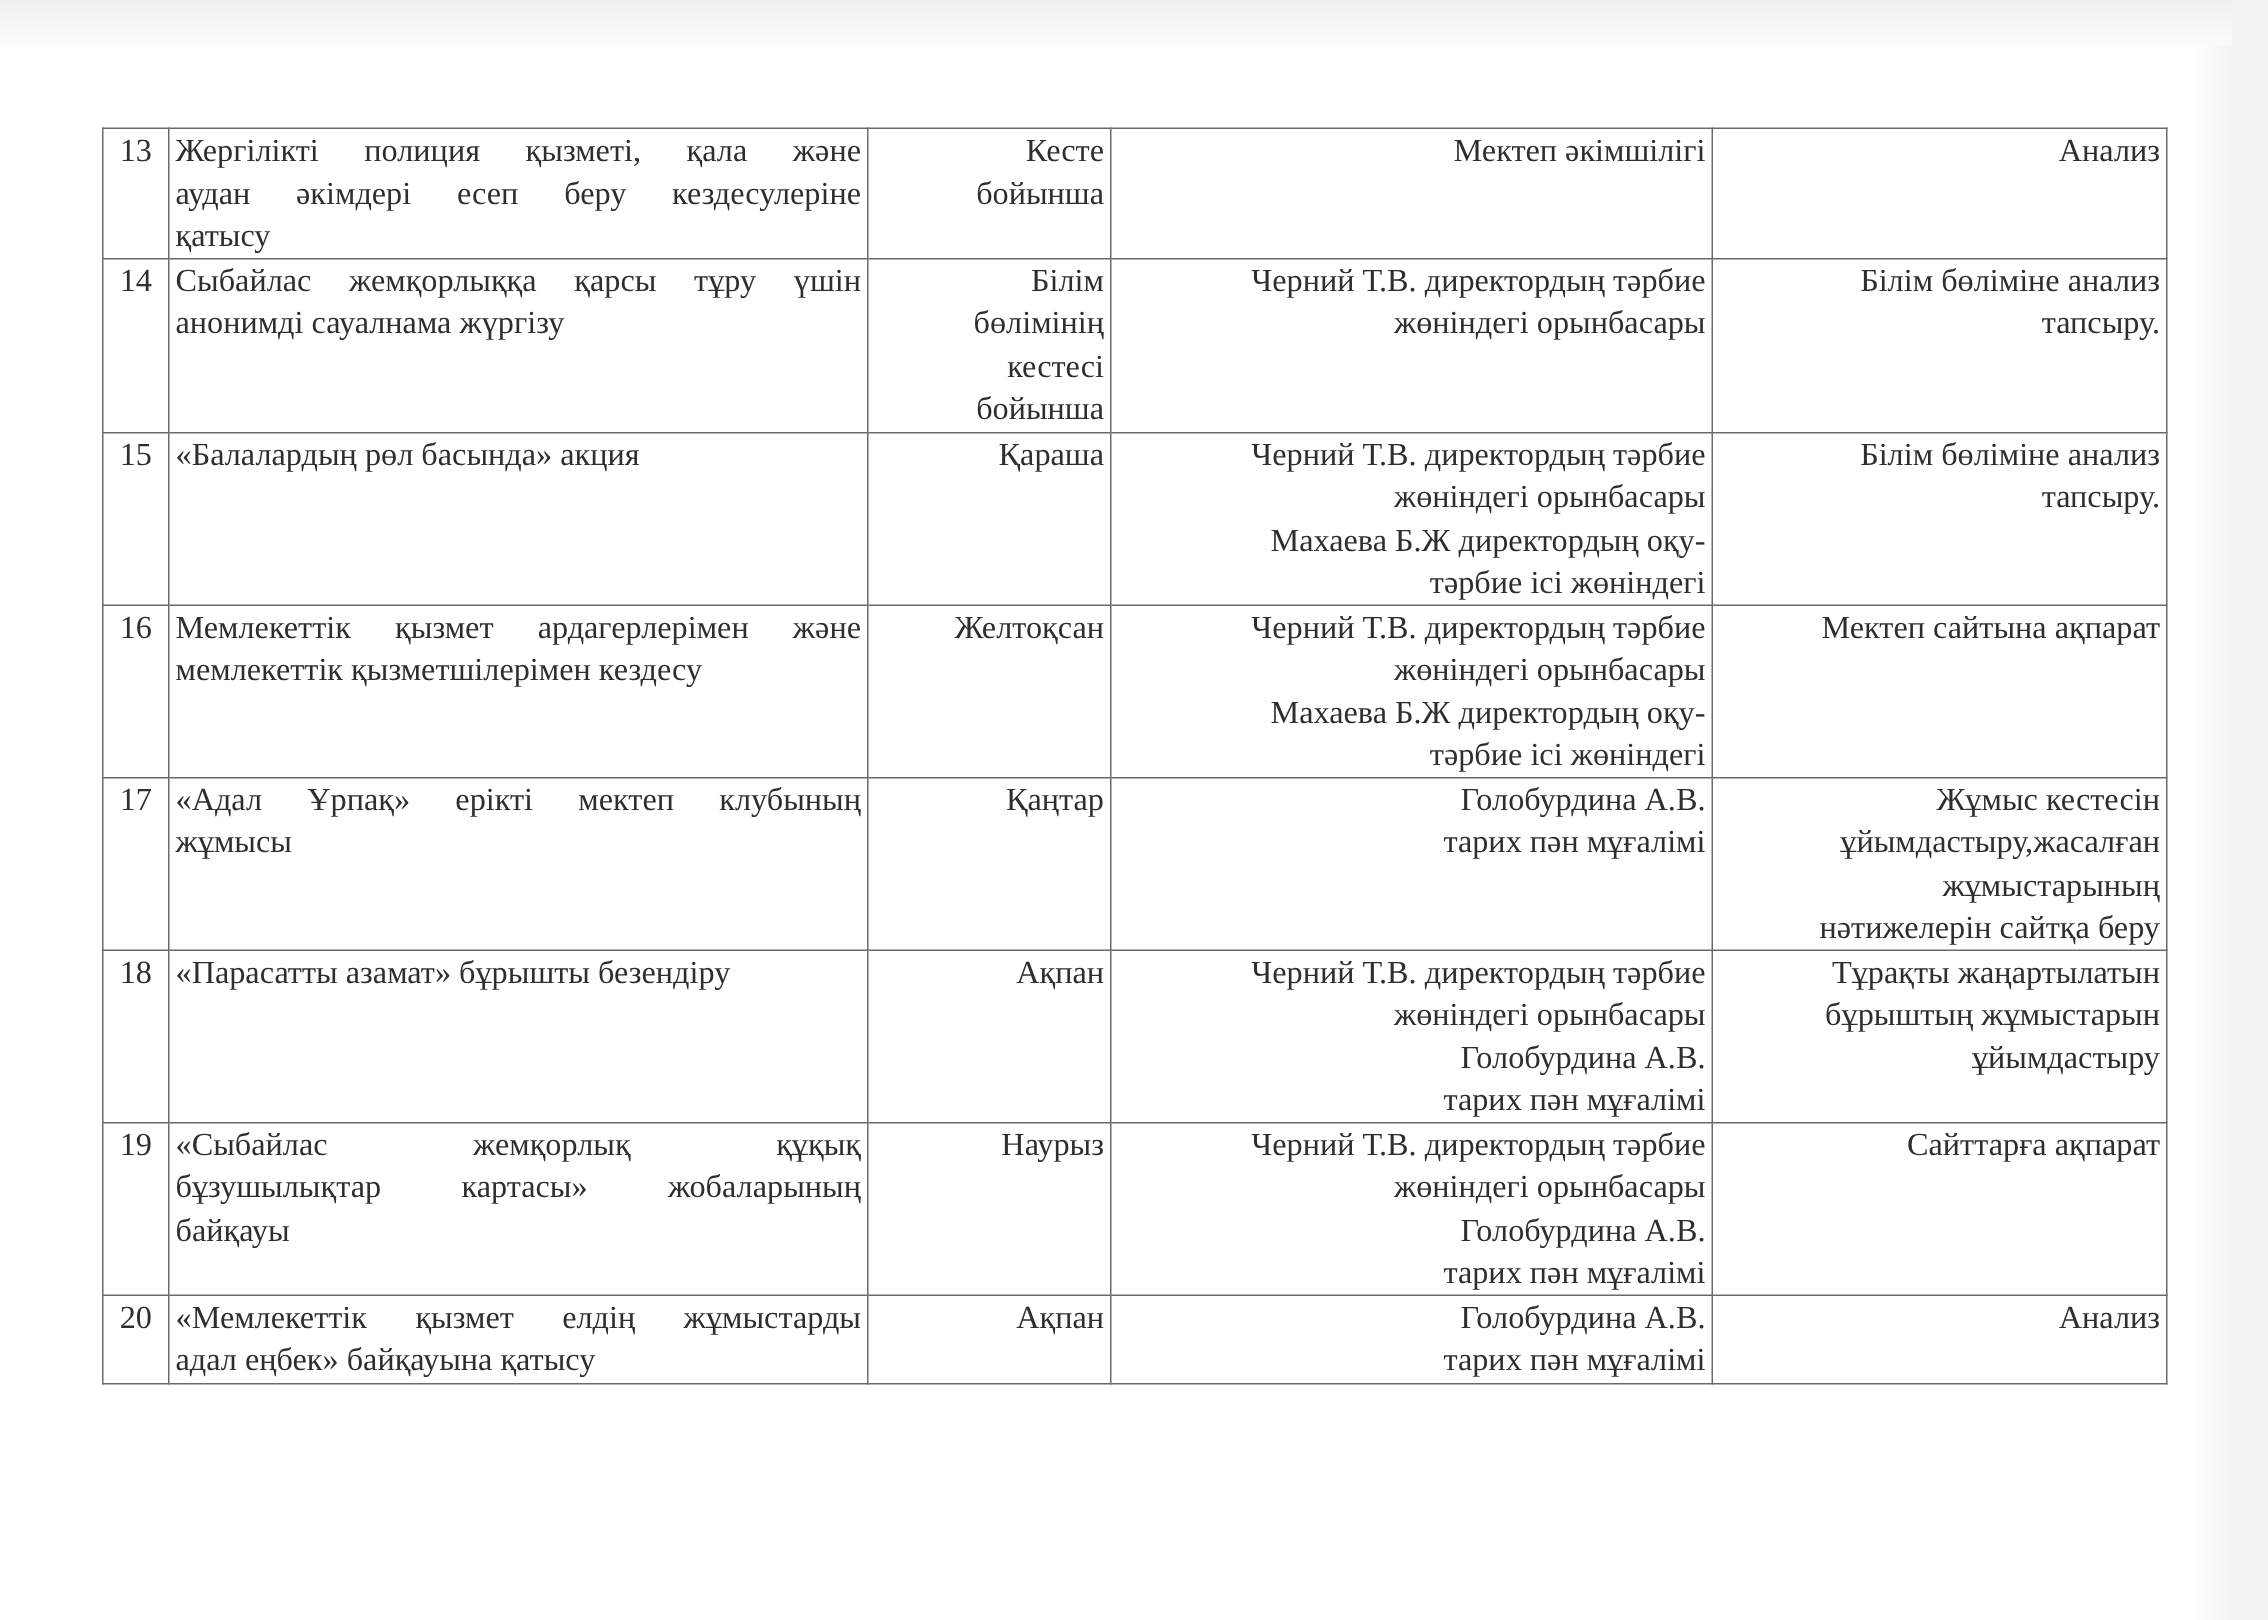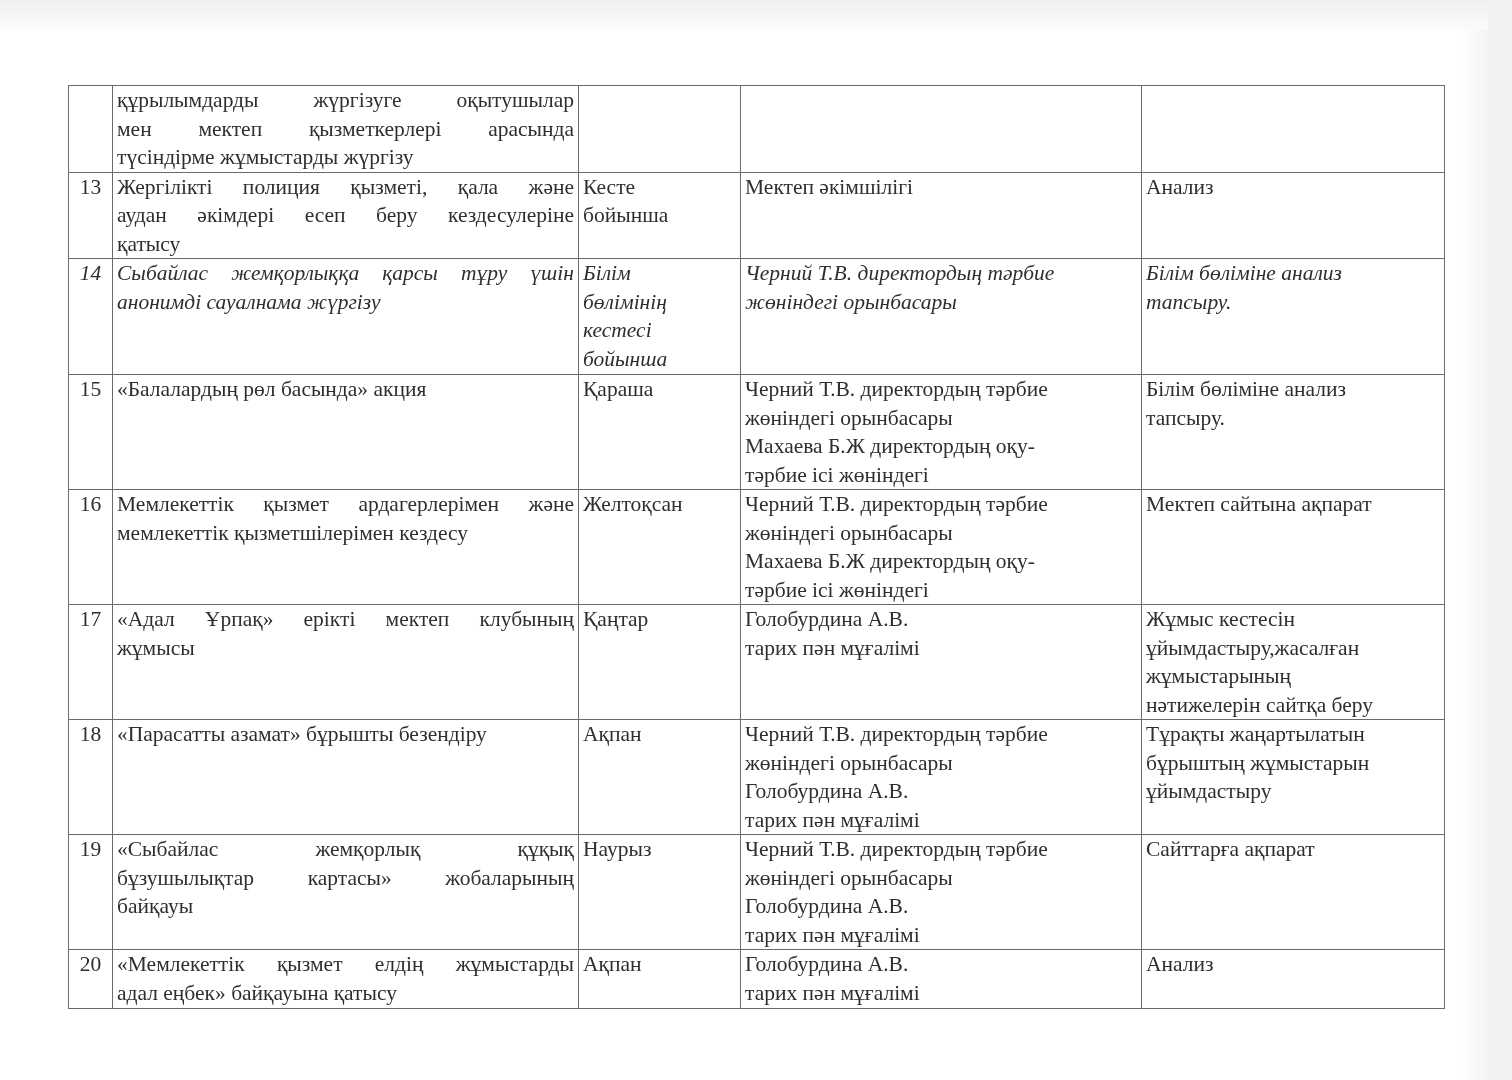--- a/index.html
+++ b/index.html
@@ -37,21 +37,21 @@
     padding: 0 4px;
     box-sizing: border-box;
   }
   col.c-num { width: 44px; }
   col.c-act { width: 466px; }
   col.c-date { width: 162px; }
   col.c-resp { width: 401px; }
   col.c-out { width: 303px; }
   td.num { text-align: center; padding: 0 2px; }
   td.act { text-align: justify; text-align-last: left; padding-left: 8px; padding-right: 6px; }
-  td.date, td.resp, td.out { text-align: left; }
+  td.date, td.resp, td.out { text-align: right; }
   td.vmid { vertical-align: middle; }
   .line { display: block; }
   .jl { display: block; text-align: justify; text-align-last: justify; }
 </style>
 </head>
 <body>
 
 <div class="page">
   <div class="top-band"></div>
   <div class="right-shade"></div>
@@ -59,50 +59,39 @@
   <table class="plan">
     <colgroup>
       <col class="c-num">
         <col class="c-act">
         <col class="c-date">
         <col class="c-resp">
         <col class="c-out">
     </colgroup>
     <tbody id="plan-body">
 
-    <tr style="height: 85px;">
-          <td class="num"><span></span></td>
-          <td class="act">
-            <span class="jl">құрылымдарды жүргізуге оқытушылар</span>
-            <span class="jl">мен мектеп қызметкерлері арасында</span>
-            <span class="line">түсіндірме жұмыстарды жүргізу</span>
-          </td>
-          <td class="date"></td>
-          <td class="resp"></td>
-          <td class="out"></td>
-        </tr>
         <tr style="height: 85px; margin-left: 36px;">
           <td class="num"><span>13</span></td>
           <td class="act">
             <span class="jl">Жергілікті полиция қызметі, қала және</span>
             <span class="jl">аудан әкімдері есеп беру кездесулеріне</span>
             <span class="line">қатысу</span>
           </td>
           <td class="date">
             <span class="line">Кесте</span>
             <span class="line">бойынша</span>
           </td>
           <td class="resp">
             <span class="line">Мектеп әкімшілігі</span>
           </td>
           <td class="out">
             <span class="line">Анализ</span>
           </td>
         </tr>
-        <tr style="height: 116px; font-style: italic;">
+        <tr style="height: 116px;">
           <td class="num"><span>14</span></td>
           <td class="act">
             <span class="jl">Сыбайлас жемқорлыққа қарсы тұру үшін</span>
             <span class="line">анонимді сауалнама жүргізу</span>
           </td>
           <td class="date">
             <span class="line">Білім</span>
             <span class="line">бөлімінің</span>
             <span class="line">кестесі</span>
             <span class="line">бойынша</span>

